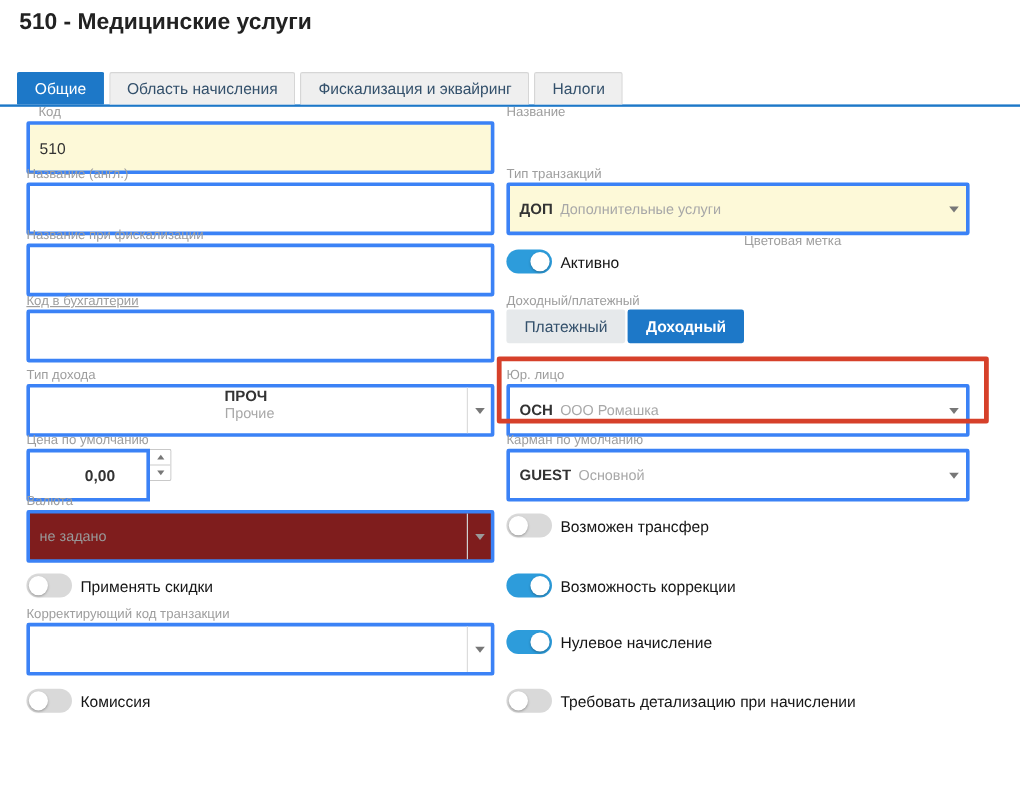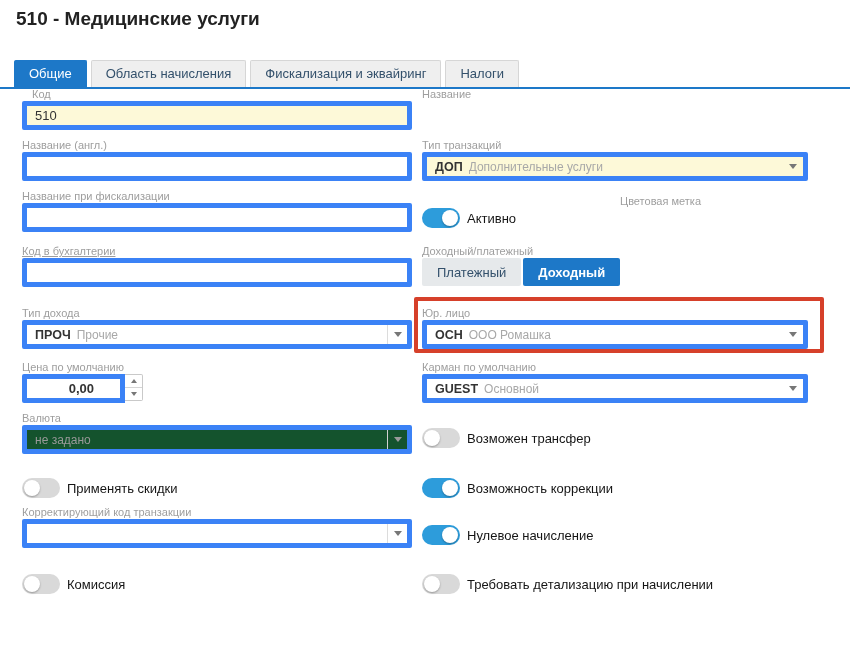--- a/index.html
+++ b/index.html
@@ -10,37 +10,37 @@
 
   .tabs { position:absolute; left:0; top:62px; width:850px; height:27px;
           border-bottom:2px solid #1d78c8; padding-left:14px;
           display:flex; align-items:flex-end; gap:4px; }
   .tab { padding:5px 14px 6px; font-size:13px; color:#33506b; background:#efefef;
          border:1px solid #d6d6d6; border-bottom:none; border-radius:2px 2px 0 0; cursor:pointer; white-space:nowrap; }
   .tab.active { background:#1d78c8; border-color:#1d78c8; color:#fff; }
 
   .flabel { position:absolute; font-size:11px; color:#9e9e9e; }
 
-  .ctl { position:absolute; height:29px; border:5px solid #3b82f6; border-radius:2px;
+  .ctl { position:absolute; height:44px; border:3px solid #3b82f6; border-radius:2px;
          background:#fff; font-size:13px; color:#333; }
   input.ctl { padding:0 8px; font-family:"Liberation Sans", sans-serif; outline:none; }
   .yellow { background:#fdf9d8; }
 
   .dropdown { display:flex; align-items:center; padding:0 26px 0 8px; cursor:pointer; position:absolute; }
   .code { font-weight:bold; color:#333; font-size:12.5px; margin-right:6px; white-space:nowrap; }
   .desc { color:#a8a8a8; font-size:12px; white-space:nowrap; overflow:hidden; text-overflow:ellipsis; }
   .dd-caret { position:absolute; right:0; top:0; width:20px; height:100%;
               border-left:1px solid #dcdcdc; display:flex; align-items:center; justify-content:center; }
   .tri-down { width:0; height:0; border-left:4px solid transparent; border-right:4px solid transparent;
               border-top:5px solid #777; }
   .tri-up-s { width:0; height:0; border-left:3px solid transparent; border-right:3px solid transparent;
               border-bottom:4px solid #777; }
   .tri-down-s { width:0; height:0; border-left:3px solid transparent; border-right:3px solid transparent;
               border-top:4px solid #777; }
-  .disabled { background:#14532d; color:#999; cursor:default; }
+  .disabled { background:#7f1d1d; color:#999; cursor:default; }
   .disabled .dd-caret { border-left-color:#d0d0d0; }
 
   .price { font-weight:bold; text-align:right; padding-right:26px !important; }
   .spinner { position:absolute; width:18px; height:27px; border:1px solid #c9c9c9; border-left:none;
              border-radius:0 2px 2px 0; display:flex; flex-direction:column; background:#fff; }
   .spin-btn { flex:1; display:flex; align-items:center; justify-content:center; cursor:pointer; }
   .spin-btn + .spin-btn { border-top:1px solid #d5d5d5; }
 
   .toggle-row { position:absolute; display:flex; align-items:center; gap:7px; font-size:13px; color:#151515; }
   .toggle { width:38px; height:20px; border-radius:10px; background:#d9d9d9; position:relative; cursor:pointer; flex:none; }
@@ -82,21 +82,21 @@
   <div class="flabel" style="left:22px; top:139px;">Название (англ.)</div>
   <input class="ctl" style="left: 22px; top: 152px; width: 390px;" value="">
 
   <div class="flabel" style="left:22px; top:190px;text-align:center;">Название при фискализации</div>
   <input class="ctl" style="left: 22px; top: 203px; width: 390px;" value="">
 
   <div class="flabel" style="left:22px; top:245px;text-decoration:underline;">Код в бухгалтерии</div>
   <input class="ctl" style="left: 22px; top: 258px; width: 390px;" value="">
 
   <div class="flabel" style="left:22px; top:307px;">Тип дохода</div>
-  <div class="ctl dropdown" style="left:22px; top:320px; width:390px;">
+  <div class="ctl dropdown" style="left:22px; top:320px; width:390px;flex-direction:column;">
     <span class="code">ПРОЧ</span>
     <span class="desc">Прочие</span>
     <span class="dd-caret">
         <span class="tri-down"></span>
       </span>
   </div>
 
   <div class="flabel" style="left:22px; top:361px;">Цена по умолчанию</div>
   <input class="ctl price" style="left: 22px; top: 374px; width: 103px; border-radius: 2px 0px 0px 2px;" value="0,00">
   <div class="spinner" style="left:125px; top:374px;">

